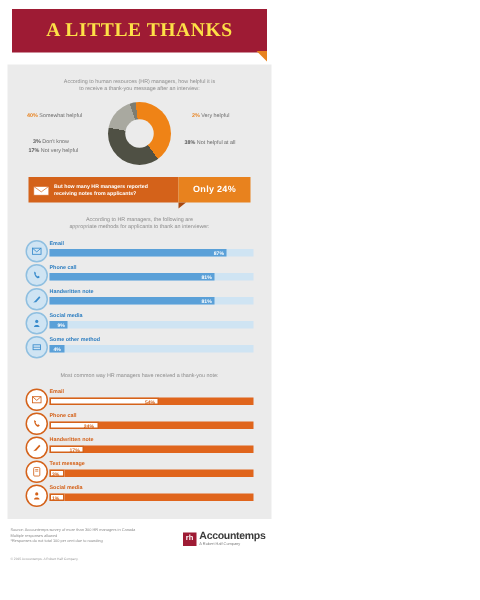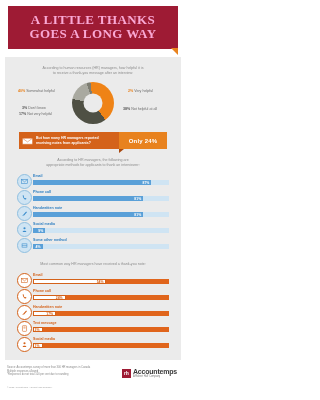--- a/index.html
+++ b/index.html
@@ -13,21 +13,21 @@
 
   
   .header{
     position:relative;
     margin:6px 8px 0 8px;
     background:#9e1b34;
     padding:7px 4px 8px 4px;
     text-align:center;
   }
   .header .title-l1,.header .title-l2{
-    color:#f9a8d4;
+    color:#fde047;
     font-family:"Liberation Serif", serif;
     font-weight:bold;
     font-size:13px;
     letter-spacing:0.4px;
     line-height:14px;
     white-space:nowrap;
   }
   .corner-fold{
     position:absolute;right:-0px;bottom:-6px;
     width:0;height:0;
@@ -187,21 +187,20 @@
   .logo-name{font-size:7px;font-weight:bold;color:#3a3a3a;line-height:7px;letter-spacing:-0.2px;}
   .logo-tag{font-size:2.6px;color:#7a7a7a;line-height:4px;}
 </style>
 </head>
 <body>
 
 <div class="page">
 
   <div class="header">
     <div class="title-l1">A LITTLE THANKS</div>
-    <div class="title-l2">GOES A LONG WAY</div>
     <div class="corner-fold"></div>
   </div>
 
   <div class="panel">
 
     <div class="intro">
       <div>According to human resources (HR) managers, how helpful it is</div>
       <div>to receive a thank-you message after an interview:</div>
     </div>
 

